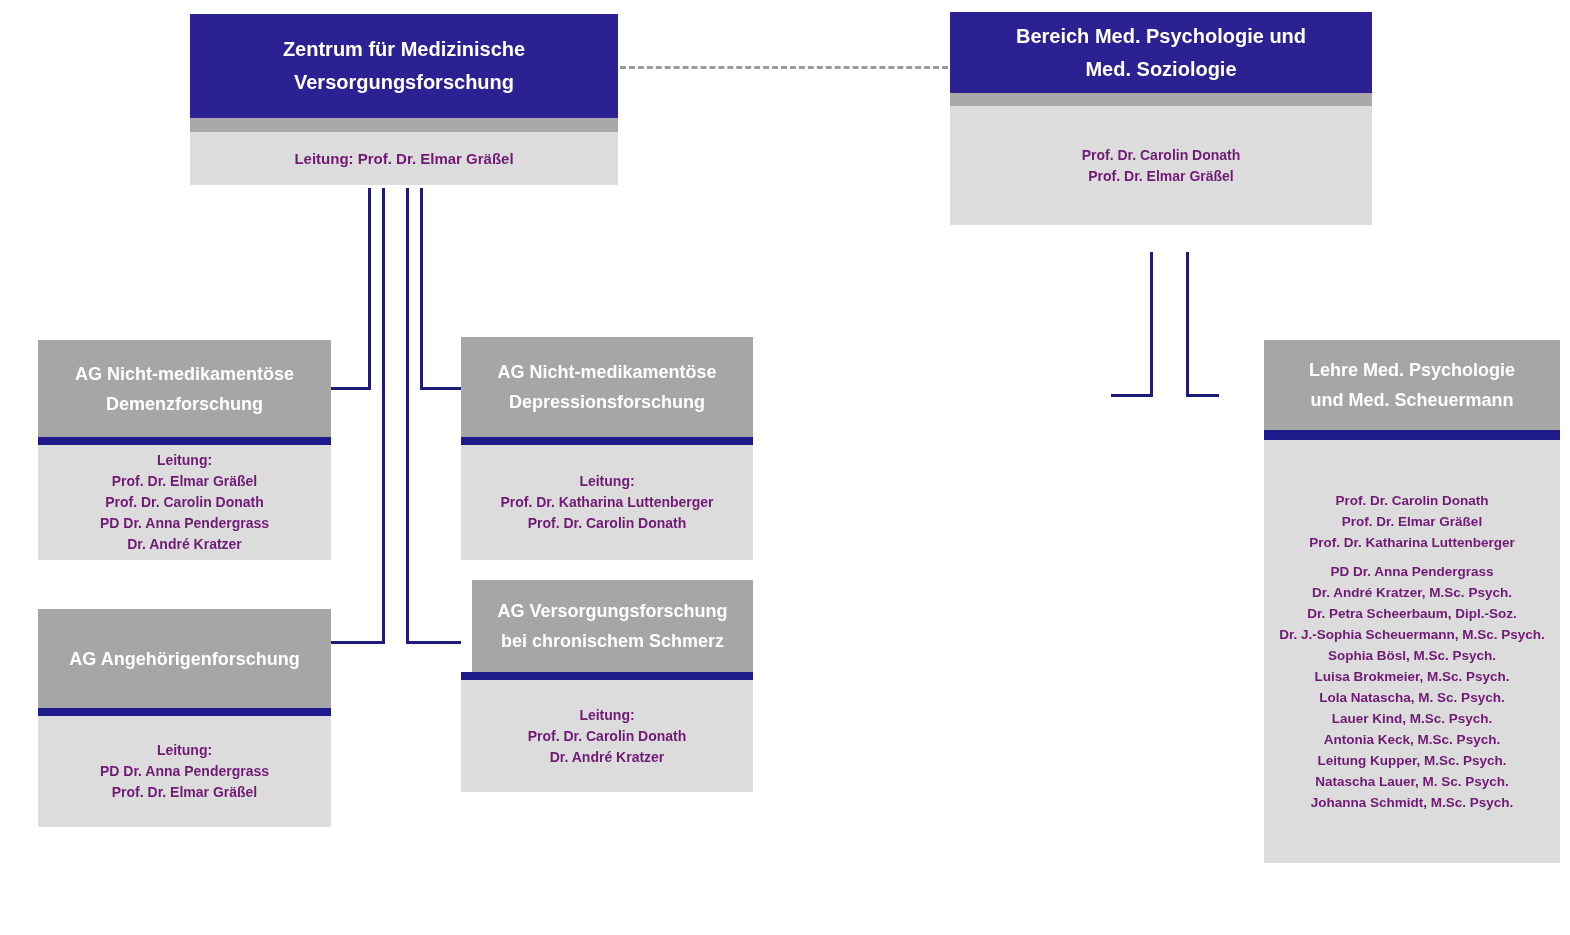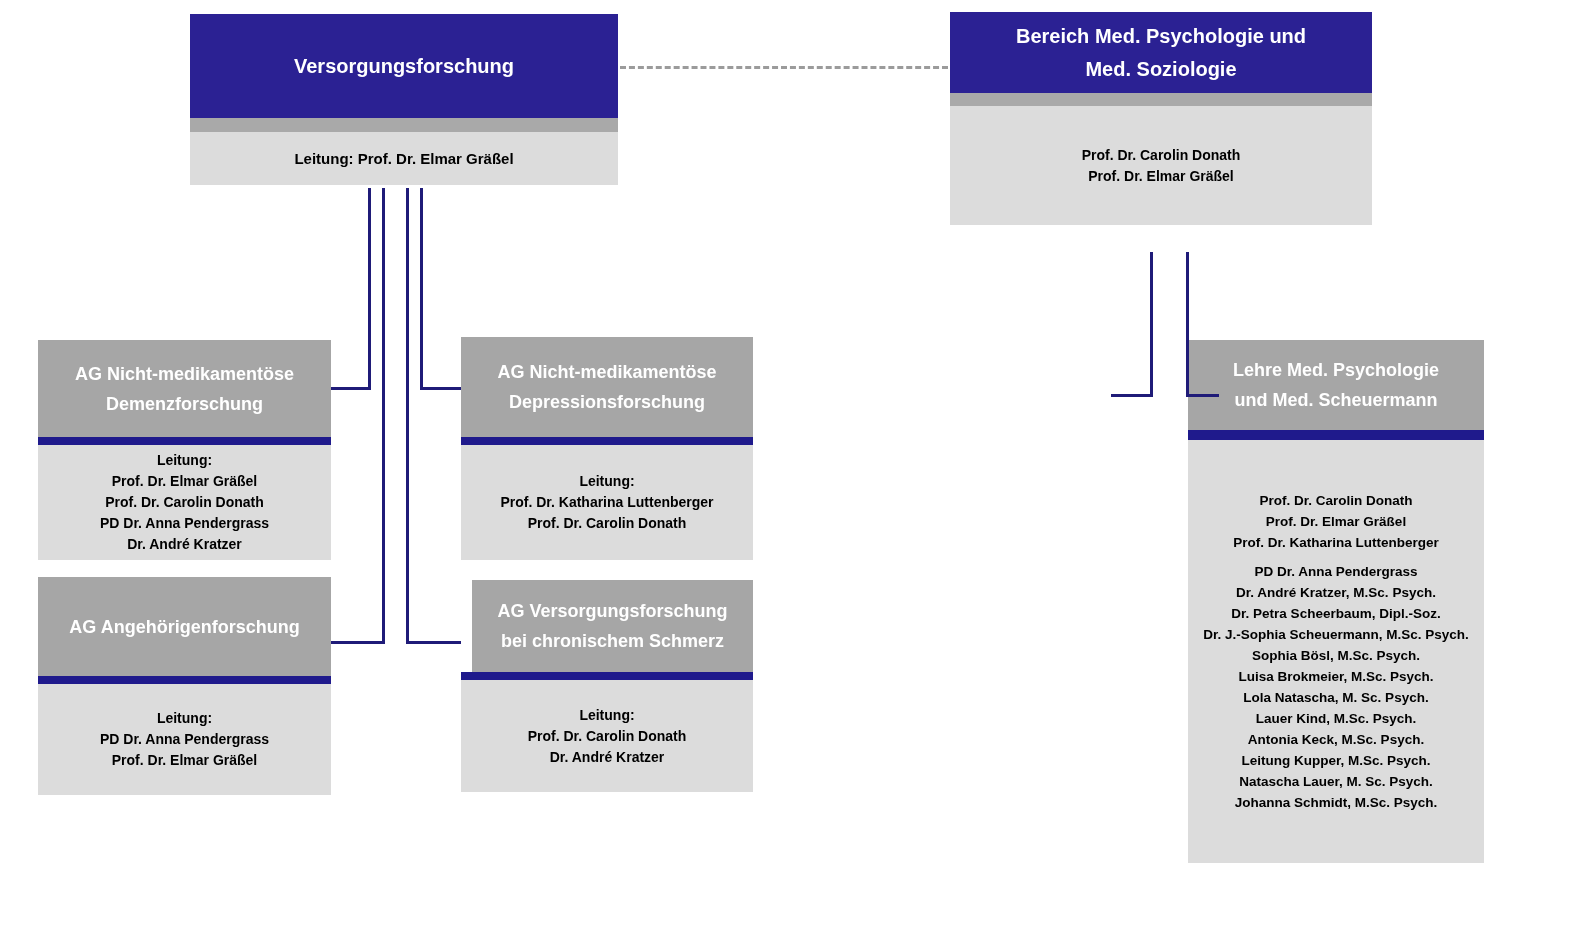--- a/index.html
+++ b/index.html
@@ -14,21 +14,21 @@
   .box{position:absolute;}
   .hdr{
     display:flex;flex-direction:column;align-items:center;justify-content:center;
     text-align:center;color:#ffffff;
   }
   .hdr-blue{background:#2B2193;font-size:20px;line-height:33px;}
   .hdr-gray{background:#A6A6A6;font-size:18px;line-height:30px;}
   .band-gray{background:#A9A9A9;}
   .bar-navy{background:#1F1A8C;}
   .body{
-    background:#DCDCDC;color:#000000;
+    background:#DCDCDC;color:#701a75;
     display:flex;flex-direction:column;align-items:center;justify-content:center;
     text-align:center;font-size:14px;line-height:21px;
   }
   .body-small{font-size:13.5px;line-height:21px;}
   .grp{margin:0;}
   .grp + .grp{margin-top:8px;}
   .vline,.hline{position:absolute;background:#1F1B78;}
   .vline{width:3px;}
   .hline{height:3px;}
   .dashline{
@@ -36,20 +36,21 @@
     border-top:3px dashed #9B9B9B;
   }
 </style>
 </head>
 <body>
 
 <div id="canvas">
 
   <div class="box" style="left:190px;top:14px;width:428px;">
     <div class="hdr hdr-blue" style="height:104px;">
+      <div>Zentrum für Medizinische</div>
       <div>Versorgungsforschung</div>
     </div>
     <div class="band-gray" style="height:14px;"></div>
     <div class="body" style="height:53px;font-size:15px;">
       <div>Leitung: Prof. Dr. Elmar Gräßel</div>
     </div>
   </div>
 
   <div class="box" style="left:950px;top:12px;width:422px;">
     <div class="hdr hdr-blue" style="height:81px;">
@@ -87,21 +88,21 @@
     </div>
     <div class="bar-navy" style="height:8px;"></div>
     <div class="body" style="height:115px;">
       <div>Leitung:</div>
       <div>Prof. Dr. Katharina Luttenberger</div>
       <div>Prof. Dr. Carolin Donath</div>
     </div>
   </div>
 
   <div class="box" style="left:38px;top:577px;width:293px;">
-    <div class="hdr hdr-gray" style="height:99px;">
+    <div class="hdr hdr-gray" style="height:99px;margin-top:32px;">
       <div>AG Angehörigenforschung</div>
     </div>
     <div class="bar-navy" style="height:8px;"></div>
     <div class="body" style="height:111px;">
       <div>Leitung:</div>
       <div>PD Dr. Anna Pendergrass</div>
       <div>Prof. Dr. Elmar Gräßel</div>
     </div>
   </div>
 
@@ -112,21 +113,21 @@
     </div>
     <div class="bar-navy" style="height:8px;"></div>
     <div class="body" style="height:112px;">
       <div>Leitung:</div>
       <div>Prof. Dr. Carolin Donath</div>
       <div>Dr. André Kratzer</div>
     </div>
   </div>
 
 
-  <div class="box" style="left:1188px;top:340px;width:296px;">
+  <div class="box" style="left:1264px;top:340px;width:296px;">
     <div class="hdr hdr-gray" style="height:90px;">
       <div>Lehre Med. Psychologie</div>
       <div>und Med. Scheuermann</div>
     </div>
     <div class="bar-navy" style="height:10px;"></div>
     <div class="body body-small" style="height:423px;padding:0 9px;box-sizing:border-box;">
       <div class="grp">
         <div>Prof. Dr. Carolin Donath</div>
         <div>Prof. Dr. Elmar Gräßel</div>
         <div>Prof. Dr. Katharina Luttenberger</div>

